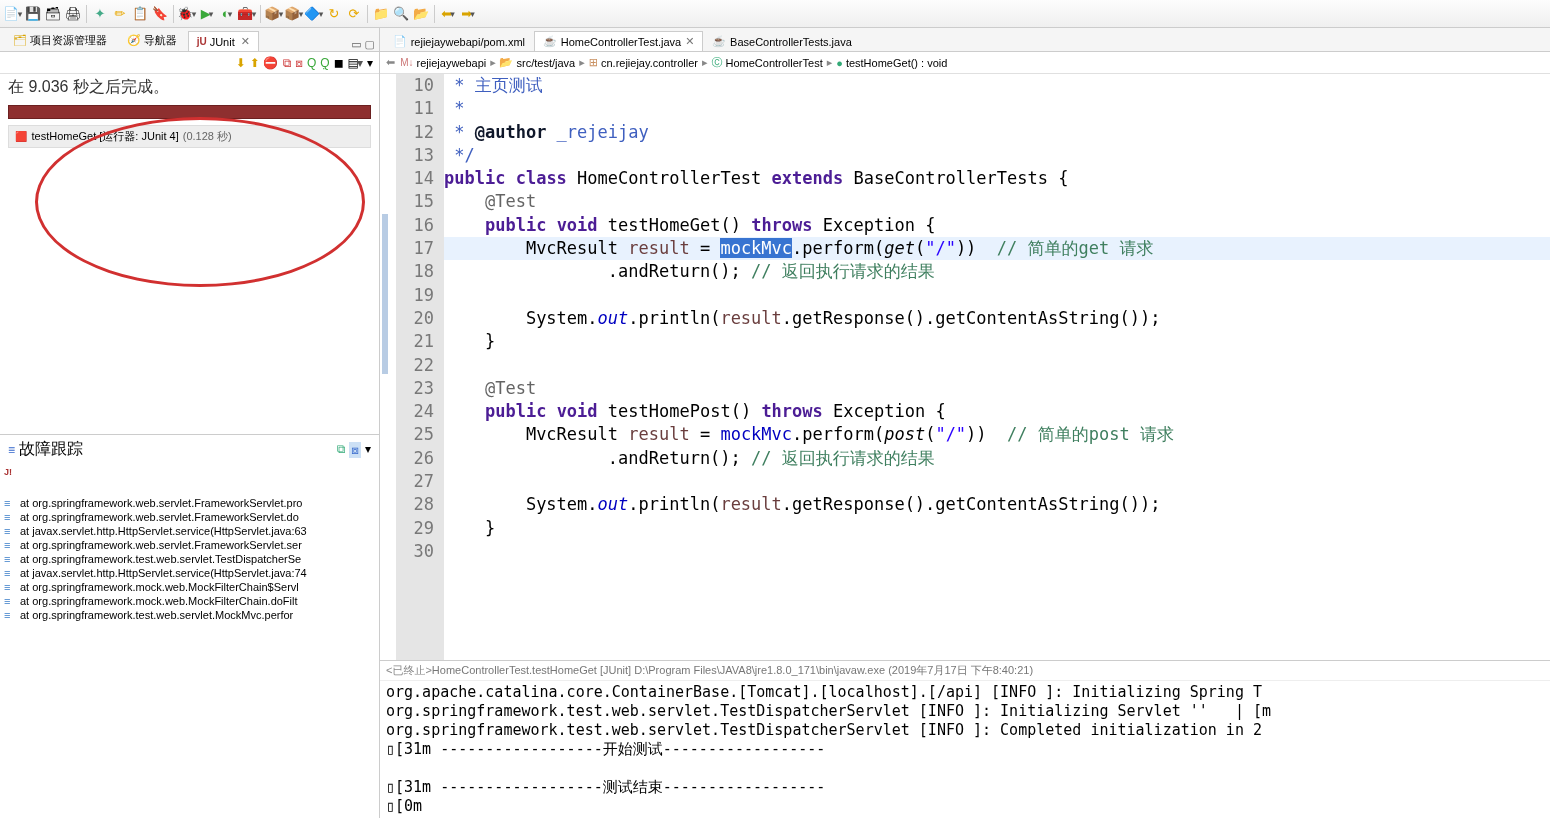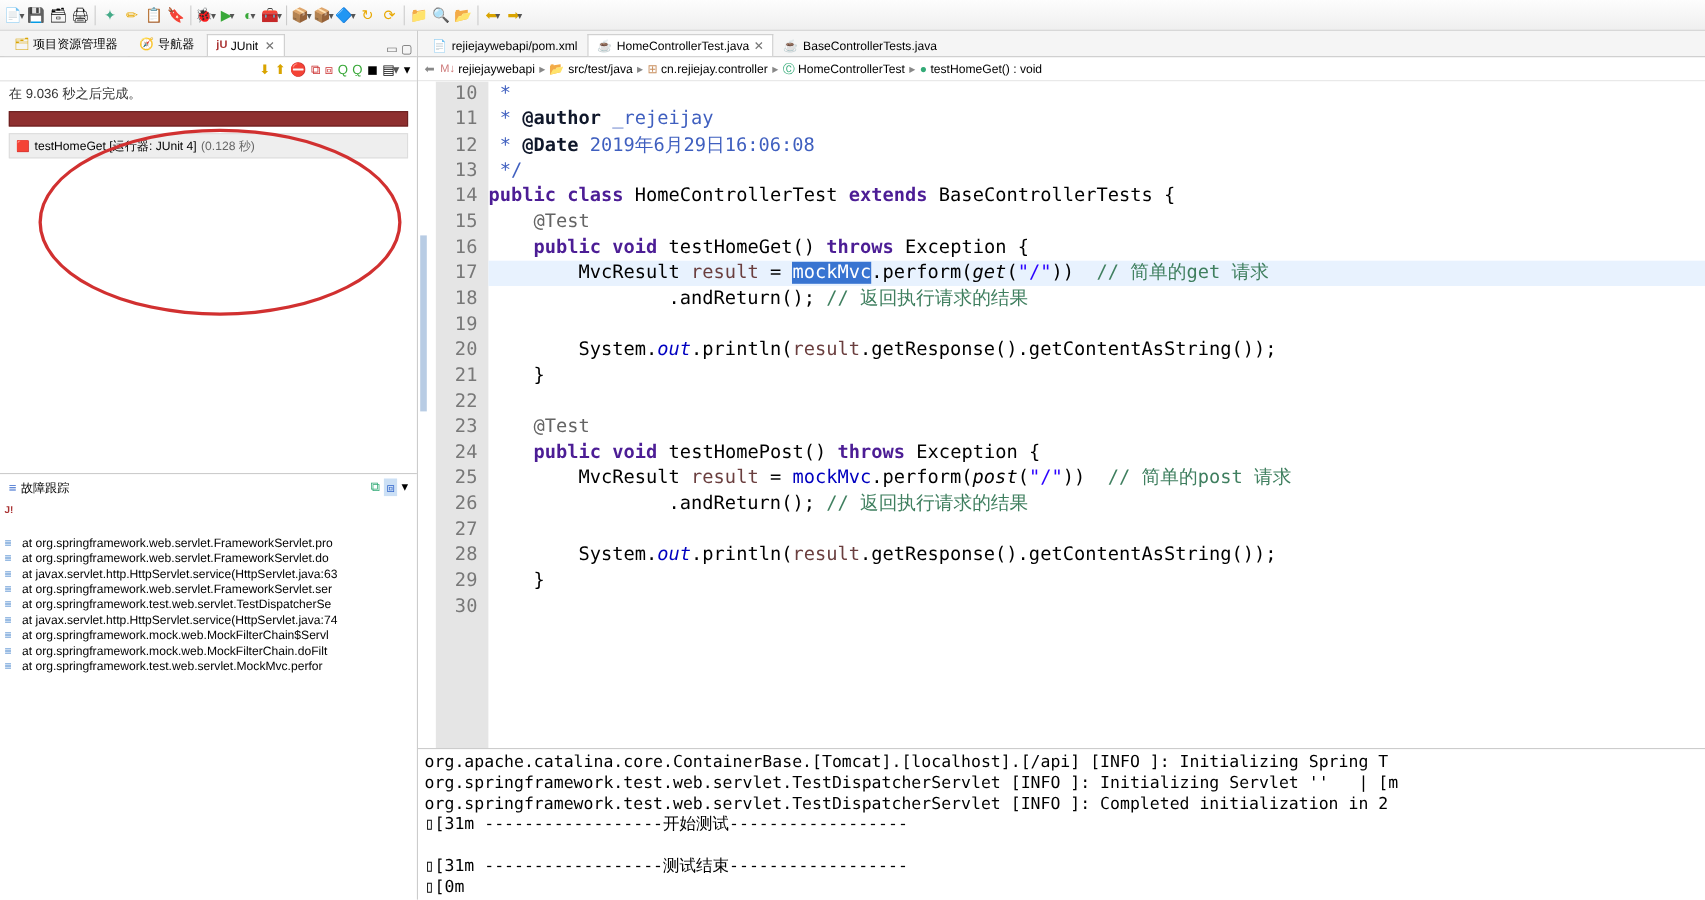--- a/index.html
+++ b/index.html
@@ -16,31 +16,31 @@
     
     .view-tabs { height: 24px; display: flex; align-items: flex-end; background: #f5f5f5; border-bottom: 1px solid #ccc; padding: 0 4px; gap: 2px; }
     .view-tab { padding: 3px 8px; background: #f5f5f5; border: 1px solid transparent; border-bottom: none; cursor: pointer; display: flex; align-items: center; gap: 3px; font-size: 11px; }
     .view-tab.active { background: #fff; border-color: #ccc; }
     .view-tab .close-x { font-size: 11px; color: #777; margin-left: 3px; }
     .view-tabs-controls { margin-left: auto; display: flex; gap: 3px; font-size: 11px; color: #666; }
     
     .junit-toolbar { height: 22px; display: flex; align-items: center; justify-content: flex-end; padding: 0 6px; gap: 4px; border-bottom: 1px solid #e0e0e0; }
     .junit-toolbar span { font-size: 12px; cursor: pointer; }
     
-    .junit-status { padding: 3px 8px; font-size: 12px; color: #333; }
+    .junit-status { padding: 3px 8px; font-size: 16px; color: #333; }
     .junit-counters { display: flex; padding: 3px 8px; gap: 16px; font-size: 11px; }
     .junit-counters .group { display: flex; align-items: center; gap: 4px; }
     .junit-counters .icon-box { width: 10px; height: 10px; display: inline-block; }
     
     .progress-bar { height: 14px; margin: 4px 8px; background: #8e2f2f; border: 1px solid #6b2020; }
     
     .test-item { margin: 6px 8px; padding: 3px 6px; background: #eee; border: 1px solid #ddd; font-size: 11px; display: flex; align-items: center; gap: 4px; }
     
     .failure-trace-header { display: flex; align-items: center; padding: 4px 8px; border-top: 1px solid #ccc; margin-top: 280px; }
-    .failure-trace-header .title { font-size: 11px; }
+    .failure-trace-header .title { font-size: 16px; }
     .failure-trace-header .controls { margin-left: auto; display: flex; gap: 4px; }
     
     .stack-trace { font-size: 11px; padding: 2px 4px; overflow: hidden; }
     .stack-line { display: flex; align-items: center; gap: 4px; white-space: nowrap; padding: 1px 0; }
     .stack-line.tooltip-row { background: #ffffe1; border: 1px solid #888; padding: 2px 4px; margin: 1px 0; white-space: nowrap; overflow: hidden; color: #333; }
     .stack-icon { color: #3b7dc9; font-size: 11px; width: 12px; }
     
     .editor-tabs { height: 24px; display: flex; align-items: flex-end; background: #f5f5f5; border-bottom: 1px solid #ccc; padding-left: 4px; }
     .editor-tab { padding: 3px 8px; border: 1px solid transparent; border-bottom: none; display: flex; align-items: center; gap: 4px; font-size: 11px; cursor: pointer; }
     .editor-tab.active { background: #fff; border-color: #ccc; }
@@ -288,23 +288,23 @@
           <div class="ln">23</div>
           <div class="ln">24</div>
         <div class="ln">25</div>
           <div class="ln">26</div>
           <div class="ln">27</div>
           <div class="ln">28</div>
           <div class="ln">29</div>
         <div class="ln">30</div>
       </div>
       <div class="code-content">
+<div class="code-line"><span class="doc"> * 主页测试</span></div>
 <div class="code-line"><span class="doc"> * </span></div>
 <div class="code-line"><span class="doc"> * </span><span class="doctag">@author</span><span class="doc"> _rejeijay</span></div>
-<div class="code-line"><span class="doc"> * </span><span class="doctag">@Date</span><span class="doc"> 2019年6月29日16:06:08</span></div>
 <div class="code-line"><span class="doc"> */</span></div>
 <div class="code-line"><span class="kw">public</span> <span class="kw">class</span> <span class="type">HomeControllerTest</span> <span class="kw">extends</span> <span class="type">BaseControllerTests</span> {</div>
 <div class="code-line">    <span class="ann">@Test</span></div>
 <div class="code-line">    <span class="kw">public</span> <span class="kw">void</span> <span class="method">testHomeGet</span>() <span class="kw">throws</span> <span class="type">Exception</span> {</div>
 <div class="code-line hl">        <span class="type">MvcResult</span> <span class="localvar">result</span> = <span class="sel">mockMvc</span><span>.perform(</span><span style="font-style:italic;">get</span>(<span class="str">"/"</span>))  <span class="cmt">// 简单的</span><span class="cmt" style="font-family:inherit;">get</span><span class="cmt"> 请求</span></div>
 <div class="code-line">                <span>.andReturn();</span> <span class="cmt">// 返回执行请求的结果</span></div>
 <div class="code-line"></div>
 <div class="code-line">        <span>System.</span><span class="field-i">out</span><span>.println(</span><span class="localvar">result</span><span>.getResponse().getContentAsString());</span></div>
 <div class="code-line">    }</div>
 <div class="code-line"></div>
@@ -312,20 +312,24 @@
 <div class="code-line">    <span class="kw">public</span> <span class="kw">void</span> <span class="method">testHomePost</span>() <span class="kw">throws</span> <span class="type">Exception</span> {</div>
 <div class="code-line">        <span class="type">MvcResult</span> <span class="localvar">result</span> = <span class="field">mockMvc</span><span>.perform(</span><span style="font-style:italic;">post</span>(<span class="str">"/"</span>))  <span class="cmt">// 简单的</span><span class="cmt">post</span><span class="cmt"> 请求</span></div>
 <div class="code-line">                <span>.andReturn();</span> <span class="cmt">// 返回执行请求的结果</span></div>
 <div class="code-line"></div>
 <div class="code-line">        <span>System.</span><span class="field-i">out</span><span>.println(</span><span class="localvar">result</span><span>.getResponse().getContentAsString());</span></div>
 <div class="code-line">    }</div>
       </div>
     </div>
 
     <div class="bottom-panel">
+      <div class="console-header">
+        <span class="term">&lt;已终止&gt;</span>
+        <span> HomeControllerTest.testHomeGet [JUnit] D:\Program Files\JAVA8\jre1.8.0_171\bin\javaw.exe (2019年7月17日 下午8:40:21)</span>
+      </div>
       <div class="console-content" id="console-lines">org.apache.catalina.core.ContainerBase.[Tomcat].[localhost].[/api] [INFO ]: Initializing Spring T
 org.springframework.test.web.servlet.TestDispatcherServlet [INFO ]: Initializing Servlet ''   | [m
 org.springframework.test.web.servlet.TestDispatcherServlet [INFO ]: Completed initialization in 2
 ▯[31m ------------------开始测试------------------
 
 ▯[31m ------------------测试结束------------------
 ▯[0m</div>
     </div>
   </div>
 </div>

